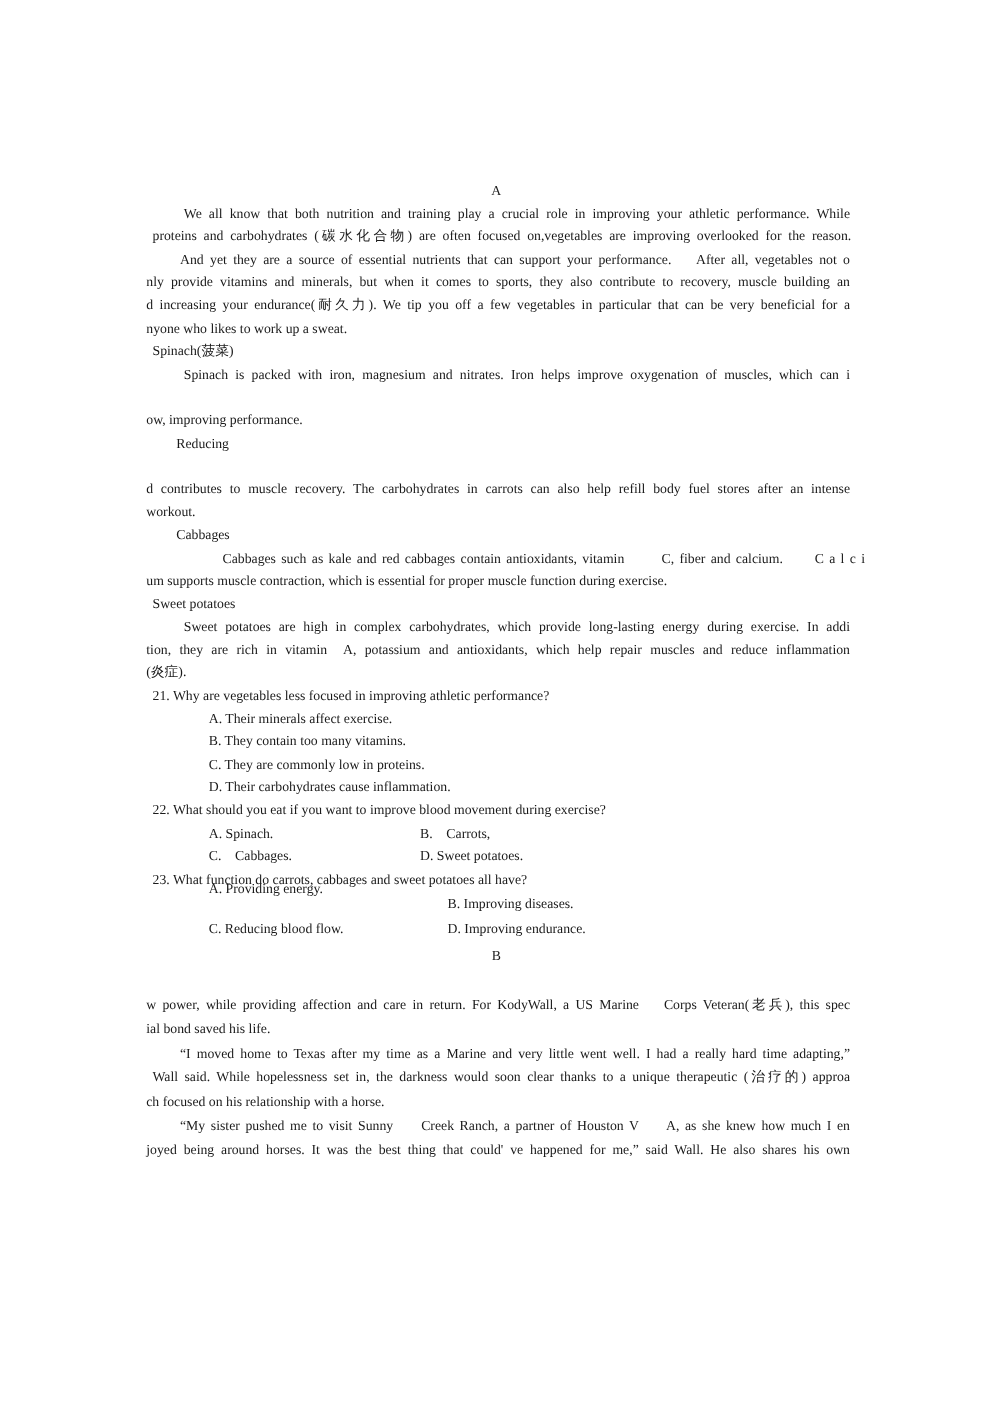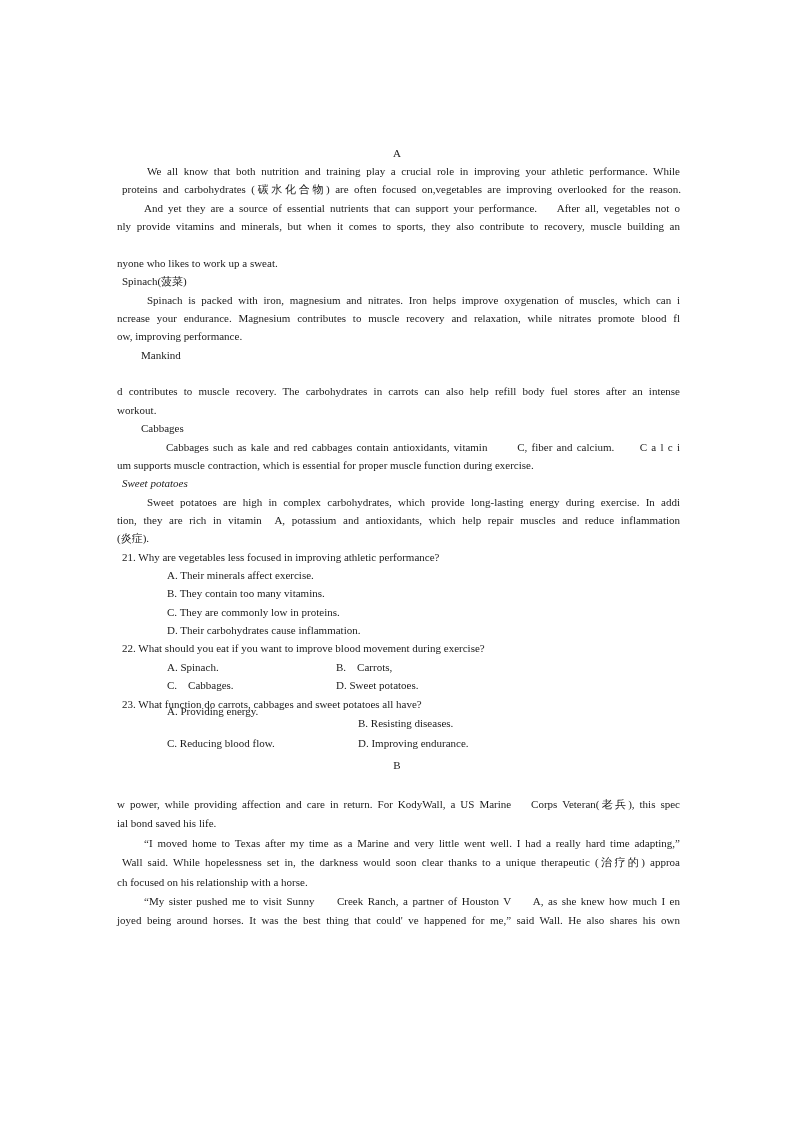--- a/index.html
+++ b/index.html
@@ -14,55 +14,55 @@
 <body>
 
 <div class="page">
 
   <div class="ln center" style="top:146px;">A</div>
 
   <div class="ln j" style="top:164px; left:147px; width:533px;">We all know that both nutrition and training play a crucial role in improving your athletic performance. While</div>
   <div class="ln j" style="top:182px; left:122px;">proteins and carbohydrates (碳水化合物) are often focused on,vegetables are improving overlooked for the reason.</div>
   <div class="ln j" style="top:201px; left:144px; width:536px;">And yet they are a source of essential nutrients that can support your performance.    After all, vegetables not o</div>
   <div class="ln j" style="top:219px; left:117px; width:563px;">nly provide vitamins and minerals, but when it comes to sports, they also contribute to recovery, muscle building an</div>
+  <div class="ln j" style="top:237px; left:117px; width:563px;">d increasing your endurance(耐久力). We tip you off a few vegetables in particular that can be very beneficial for a</div>
   <div class="ln" style="top:256px; left:117px;">nyone who likes to work up a sweat.</div>
 
   <div class="ln" style="top:274px; left:122px;">Spinach(菠菜)</div>
   <div class="ln j" style="top:293px; left:147px; width:533px;">Spinach is packed with iron, magnesium and nitrates. Iron helps improve oxygenation of muscles, which can i</div>
-  <div class="ln j" style="top:311px; left:117px; width:563px;">ncrease your endurance. Magnesium contributes to muscle recovery and relaxation, while nitrates promote blood fl</div>
   <div class="ln" style="top:329px; left:117px;">ow, improving performance.</div>
 
-  <div class="ln" style="top:348px; left:141px;">Mankind</div>
+  <div class="ln" style="top:348px; left:141px;">Reducing</div>
   <div class="ln j" style="top:384px; left:117px; width:563px;">d contributes to muscle recovery. The carbohydrates in carrots can also help refill body fuel stores after an intense</div>
   <div class="ln" style="top:403px; left:117px;">workout.</div>
 
   <div class="ln" style="top:421px; left:141px;">Cabbages</div>
-  <div class="ln j" style="top:440px; left:166px; width:514px;">Cabbages such as kale and red cabbages contain antioxidants, vitamin       C, fiber and calcium.      C a l c i</div>
+  <div class="ln j" style="top:440px; left:178px; width:514px;">Cabbages such as kale and red cabbages contain antioxidants, vitamin       C, fiber and calcium.      C a l c i</div>
   <div class="ln" style="top:458px; left:117px;">um supports muscle contraction, which is essential for proper muscle function during exercise.</div>
 
-  <div class="ln" style="top:476px; left:122px;font-style:italic;">Sweet potatoes</div>
+  <div class="ln" style="top:476px; left:122px;">Sweet potatoes</div>
   <div class="ln j" style="top:495px; left:147px; width:533px;">Sweet potatoes are high in complex carbohydrates, which provide long-lasting energy during exercise. In addi</div>
   <div class="ln j" style="top:513px; left:117px; width:563px;">tion, they are rich in vitamin  A, potassium and antioxidants, which help repair muscles and reduce inflammation</div>
   <div class="ln" style="top:531px; left:117px;">(炎症).</div>
 
   <div class="ln" style="top:550px; left:122px;">21. Why are vegetables less focused in improving athletic performance?</div>
   <div class="ln" style="top:568px; left:167px;">A. Their minerals affect exercise.</div>
   <div class="ln" style="top:586px; left:167px;">B. They contain too many vitamins.</div>
   <div class="ln" style="top:605px; left:167px;">C. They are commonly low in proteins.</div>
   <div class="ln" style="top:623px; left:167px;">D. Their carbohydrates cause inflammation.</div>
 
   <div class="ln" style="top:641px; left:122px;">22. What should you eat if you want to improve blood movement during exercise?</div>
   <div class="ln" style="top:660px; left:167px;">A. Spinach.</div>
   <div class="ln" style="top:660px; left:336px;text-align:center;">B.    Carrots,</div>
   <div class="ln" style="top:678px; left:167px;">C.    Cabbages.</div>
   <div class="ln" style="top:678px; left:336px;">D. Sweet potatoes.</div>
 
   <div class="ln" style="top:697px; left:122px;">23. What function do carrots, cabbages and sweet potatoes all have?</div>
   <div class="ln" style="top:704px; left:167px;">A. Providing energy.</div>
-  <div class="ln" style="top:716px; left:358px;">B. Resisting diseases.</div>
+  <div class="ln" style="top:716px; left:358px;">B. Improving diseases.</div>
   <div class="ln" style="top:736px; left:167px;">C. Reducing blood flow.</div>
   <div class="ln" style="top:736px; left:358px;">D. Improving endurance.</div>
 
   <div class="ln center" style="top:758px;">B</div>
   <div class="ln j" style="top:797px; left:117px; width:563px;">w power, while providing affection and care in return. For KodyWall, a US Marine    Corps Veteran(老兵), this spec</div>
   <div class="ln" style="top:816px; left:117px;">ial bond saved his life.</div>
   <div class="ln j" style="top:836px; left:144px; width:536px;">“I moved home to Texas after my time as a Marine and very little went well. I had a really hard time adapting,”</div>
   <div class="ln j" style="top:855px; left:117px; width:563px;"> Wall said. While hopelessness set in, the darkness would soon clear thanks to a unique therapeutic (治疗的) approa</div>
   <div class="ln" style="top:875px; left:117px;">ch focused on his relationship with a horse.</div>
   <div class="ln j" style="top:913px; left:117px; width:563px;">joyed being around horses. It was the best thing that could' ve happened for me,” said Wall. He also shares his own</div>

